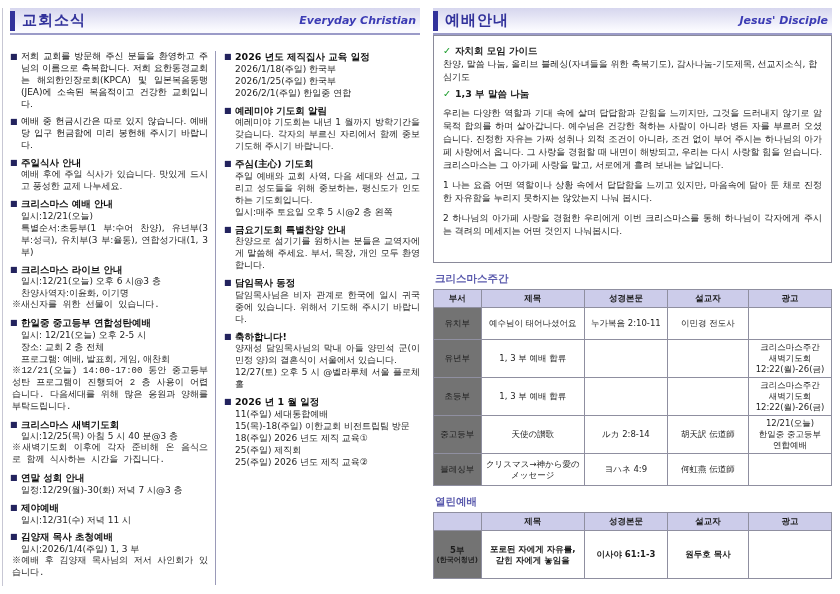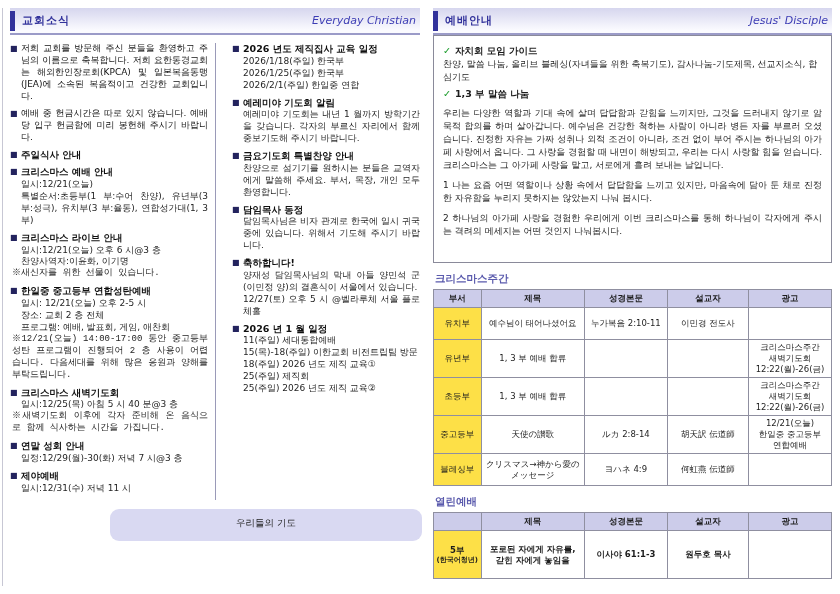--- a/index.html
+++ b/index.html
@@ -9,26 +9,26 @@
   }
   .fold { position:absolute; left:2px; top:8px; width:1px; height:578px; background:#c7c7d4; }
   .page { position:absolute; top:8px; }
   .page.left  { left:10px;  width:410px; }
   .page.right { left:433px; width:399px; }
 
   .band { position:relative; height:25px; display:flex; align-items:center;
           background:linear-gradient(180deg,#d6d6ee 0%,#fbfbff 90%);
           border-bottom:2px solid #9b9bc8; }
   .band .bar { width:5px; height:20px; background:#32329b; margin-right:7px; flex:none; }
-  .band .ptitle { font-size:11px; font-weight:bold; color:#32329b; letter-spacing:1px; }
-  .band .psub { margin-left:auto; font-size:11px; font-weight:normal; font-style:italic; color:#3c3cb4; padding-right:4px; }
-
-  .cols { display:flex; margin-top:8px; }
+  .band .ptitle { font-size:15px; font-weight:bold; color:#32329b; letter-spacing:1px; }
+  .band .psub { margin-left:auto; font-size:11px; font-weight:bold; font-style:italic; color:#3c3cb4; padding-right:4px; }
+
+  .cols { display:flex; margin-top:16px; }
   .col { width:50%; box-sizing:border-box; font-size:9px; line-height:1.33; padding-right:7px; }
-  .col + .col { border-left:1px solid #9a9ab8; padding-left:16px; padding-right:0; }
+  .col + .col { border-left:1px solid #9a9ab8; padding-left:8px; padding-right:0; }
 
   .item { margin-bottom:5px; }
   .ttl { display:flex; align-items:flex-start; }
   .blt { flex:none; width:11px; color:#23235e; font-size:8px; line-height:1.5; }
   .blt::before { content:"■"; }
   .tt { font-weight:bold; font-size:9.5px; color:#101010; }
   .item.plain .tt { font-weight:normal; font-size:9px; text-align:justify; }
   .dts { margin-left:11px; }
   .dt { color:#242424; text-align:justify; }
   .dt.flush { margin-left:-9px;font-family:Liberation Mono, monospace; }
@@ -41,21 +41,21 @@
   .msgbox { border:1px solid #8a8a9a; background:#fff; padding:5px 9px 24px; font-size:9px; line-height:1.45; }
   .gt { font-weight:bold; font-size:9.5px; margin-top:3px; }
   .chk { color:#1f9d2f; font-weight:bold; margin-right:4px; }
   .para { margin-top:6px; text-align:justify; }
   .q { margin-top:7px; text-align:justify; }
 
   table { border-collapse:collapse; width:100%; table-layout:fixed; font-size:8.5px; }
   th,td { border:1px solid #8f8fa0; text-align:center; vertical-align:middle;
           padding:2px 2px; line-height:1.3; white-space:pre-line; overflow:hidden; }
   th { background:#ccccea; font-weight:bold; height:13px; }
-  td.hd { background:#fde047; }
+  td.hd { background:#737373; }
   .school td { height:27px; }
   .open td { height:27px;font-weight:bold; }
   .sub { font-size:7px; display:block; }
 </style>
 </head>
 <body>
 
 <div class="fold"></div>
 
 <div class="page left">
@@ -80,20 +80,23 @@
             <span class="blt"></span>
           <span class="tt">예배 중 헌금시간은 따로 있지 않습니다. 예배당 입구 헌금함에 미리 봉헌해 주시기 바랍니다.</span>
           </div>
       </div>
 
       <div class="item">
         <div class="ttl">
             <span class="blt"></span>
           <span class="tt">주일식사 안내</span>
           </div>
+        <div class="dts">
+          <div class="dt">예배 후에 주일 식사가 있습니다. 맛있게 드시고 풍성한 교제 나누세요.</div>
+        </div>
       </div>
 
       <div class="item">
         <div class="ttl">
             <span class="blt"></span>
           <span class="tt">크리스마스 예배 안내</span>
           </div>
         <div class="dts">
           <div class="dt">일시:12/21(오늘)</div>
           <div class="dt">특별순서:초등부(1 부:수어 찬양), 유년부(3 부:성극), 유치부(3 부:율동), 연합성가대(1, 3 부)</div>
@@ -149,20 +152,30 @@
       <div class="item">
         <div class="ttl">
             <span class="blt"></span>
           <span class="tt">제야예배</span>
           </div>
         <div class="dts">
           <div class="dt">일시:12/31(수) 저녁 11 시</div>
         </div>
       </div>
 
+      <div class="item">
+        <div class="ttl">
+            <span class="blt"></span>
+          <span class="tt">김양재 목사 초청예배</span>
+          </div>
+        <div class="dts">
+          <div class="dt">일시:2026/1/4(주일) 1, 3 부</div>
+          <div class="dt flush">※예배 후 김양재 목사님의 저서 사인회가 있습니다.</div>
+        </div>
+      </div>
 
     </div>
 
     <div class="col">
 
       <div class="item">
         <div class="ttl">
             <span class="blt"></span>
           <span class="tt">2026 년도 제직집사 교육 일정</span>
           </div>
@@ -176,20 +189,30 @@
       <div class="item">
         <div class="ttl">
             <span class="blt"></span>
           <span class="tt">예레미야 기도회 알림</span>
           </div>
         <div class="dts">
           <div class="dt">예레미야 기도회는 내년 1 월까지 방학기간을 갖습니다. 각자의 부르신 자리에서 함께 중보기도해 주시기 바랍니다.</div>
         </div>
       </div>
 
+      <div class="item">
+        <div class="ttl">
+            <span class="blt"></span>
+          <span class="tt">주심(主心) 기도회</span>
+          </div>
+        <div class="dts">
+          <div class="dt">주일 예배와 교회 사역, 다음 세대와 선교, 그리고 성도들을 위해 중보하는, 평신도가 인도하는 기도회입니다.</div>
+          <div class="dt">일시:매주 토요일 오후 5 시@2 층 왼쪽</div>
+        </div>
+      </div>
 
       <div class="item">
         <div class="ttl">
             <span class="blt"></span>
           <span class="tt">금요기도회 특별찬양 안내</span>
           </div>
         <div class="dts">
           <div class="dt">찬양으로 섬기기를 원하시는 분들은 교역자에게 말씀해 주세요. 부서, 목장, 개인 모두 환영합니다.</div>
         </div>
       </div>

